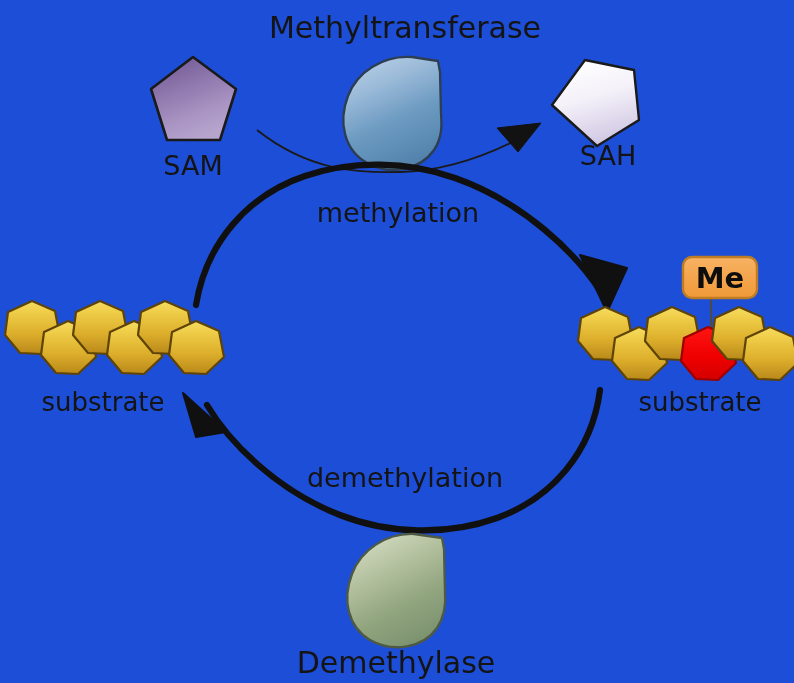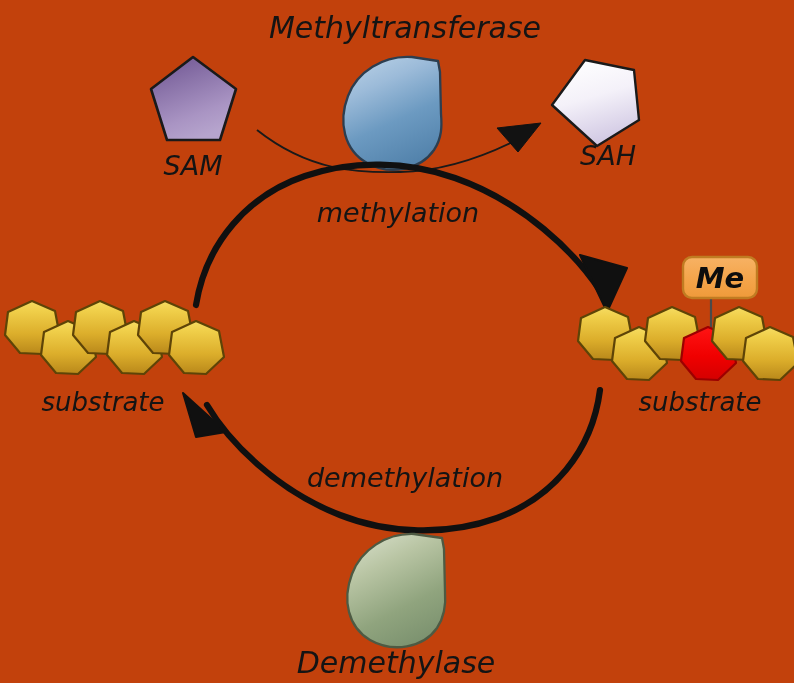--- a/index.html
+++ b/index.html
@@ -8,23 +8,22 @@
     padding: 0;
     background: #ffffff;
   }
   body {
     font-family: "DejaVu Sans", sans-serif;
   }
   #stage {
     position: relative;
     width: 794px;
     height: 683px;
-    background: #c2410c;
+    background: #1d4ed8;
     overflow: hidden;
-    font-style: italic;
   }
   #stage svg.layer {
     position: absolute;
     top: 0;
     left: 0;
     width: 794px;
     height: 683px;
   }
   .diagram-label {
     fill: #141414;

